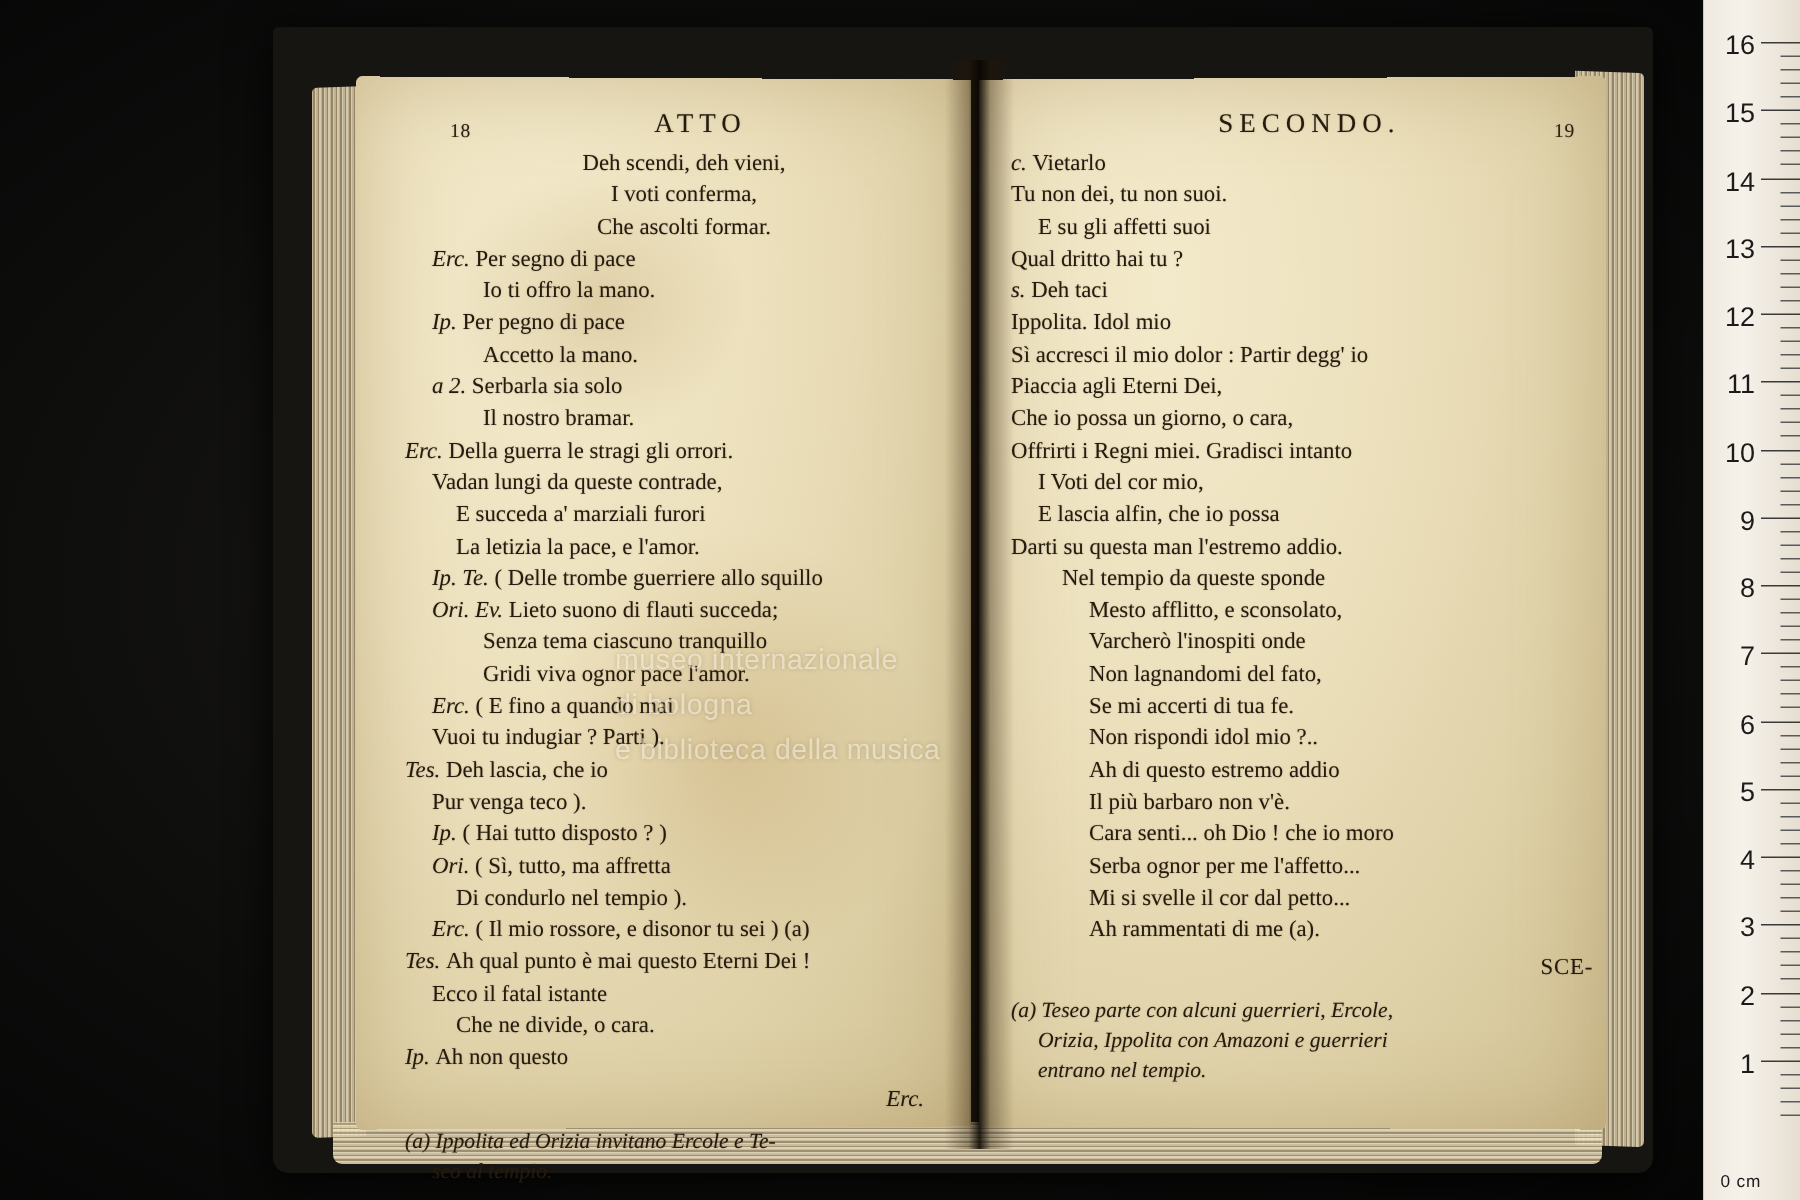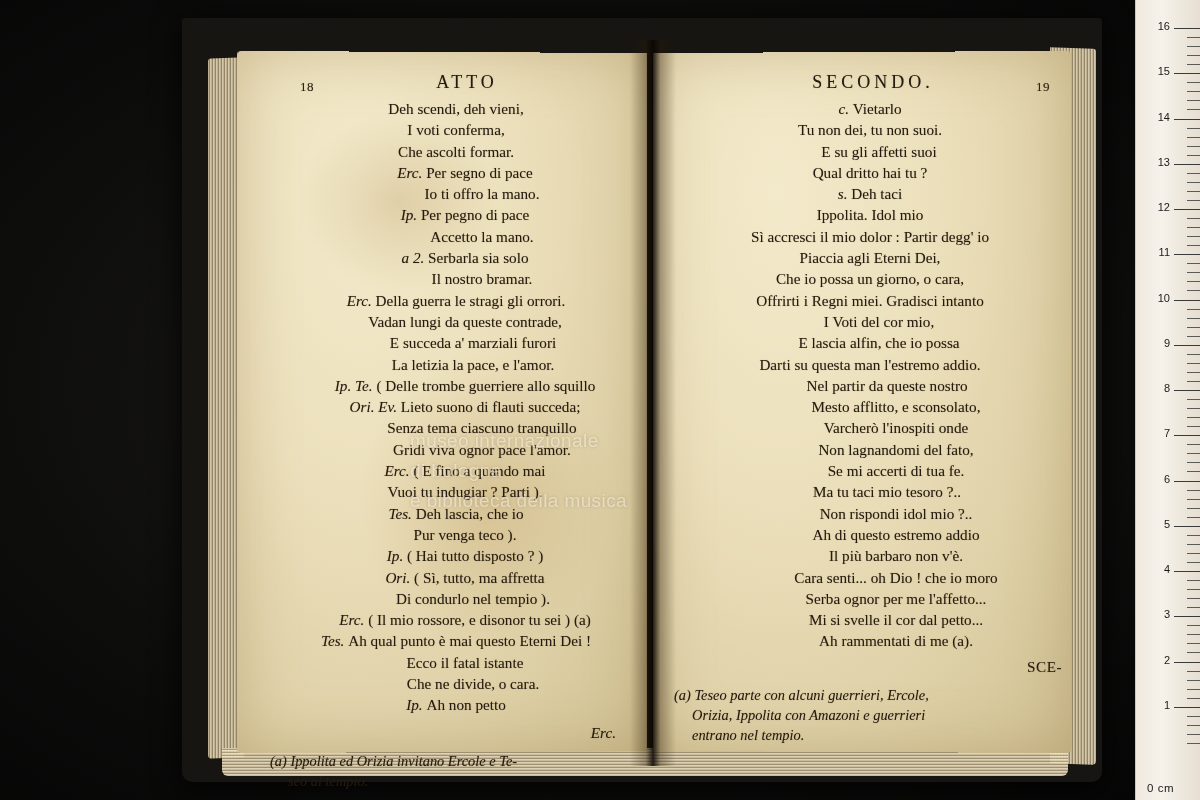--- a/index.html
+++ b/index.html
@@ -130,21 +130,21 @@
   #folio-right-num { right: 16px; top: 4px; }
   .running-head {
     text-align: center;
     font-size: 18px;
     letter-spacing: 4px;
     color: #241a0e;
   }
   #head-left  { padding-left: 22px; text-align: center; }
   #head-right { padding-left: 6px; }
 
-  .line { white-space: pre; text-align: center; }
+  .line { white-space: pre; }
   .spk { font-style: italic; }
   .ind0 { padding-left: 0; }
   .ind1 { padding-left: 18px; }
   .ind2 { padding-left: 34px; }
   .ind3 { padding-left: 52px; }
   .ctr  { text-align: center; }
 
   .catchword {
     text-align: right;
     font-style: italic;
@@ -198,21 +198,21 @@
     right: 0;
     height: 1px;
     background: #3a3a3a;
   }
   .tick.major { width: 26px; }
   .tick.minor { width: 13px; background: #5a5a5a; }
   .rlabel {
     position: absolute;
     right: 30px;
     font-family: "Liberation Sans", sans-serif;
-    font-size: 11px;
+    font-size: 18px;
     color: #1b1b1b;
     transform: translateY(-8px);
   }
   #ruler-zero {
     position: absolute;
     right: 26px;
     bottom: 6px;
     font-family: "Liberation Sans", sans-serif;
     font-size: 11.5px;
     color: #1b1b1b;
@@ -269,21 +269,21 @@
           <div class="line ind1"><span>Vuoi tu indugiar ? Parti ).</span></div>
           <div class="line ind0"><span class="spk">Tes. </span><span>Deh lascia, che io</span></div>
           <div class="line ind1"><span>Pur venga teco ).</span></div>
           <div class="line ind1"><span class="spk">Ip. </span><span>( Hai tutto disposto ? )</span></div>
           <div class="line ind1"><span class="spk">Ori. </span><span>( Sì, tutto, ma affretta</span></div>
           <div class="line ind2"><span>Di condurlo nel tempio ).</span></div>
           <div class="line ind1"><span class="spk">Erc. </span><span>( Il mio rossore, e disonor tu sei ) (a)</span></div>
           <div class="line ind0"><span class="spk">Tes. </span><span>Ah qual punto è mai questo Eterni Dei !</span></div>
           <div class="line ind1"><span>Ecco il fatal istante</span></div>
           <div class="line ind2"><span>Che ne divide, o cara.</span></div>
-          <div class="line ind0"><span class="spk">Ip. </span><span>Ah non petto</span></div>
+          <div class="line ind0"><span class="spk">Ip. </span><span>Ah non questo</span></div>
         </div>
       <div class="catchword">Erc.</div>
       <div class="footnote">
         <span>(a) Ippolita ed Orizia invitano Ercole e Te-</span>
         <span class="ind">seo al tempio.</span>
       </div>
     </div>
 
     <div class="textblock" id="text-right">
       <div class="folio-row">
@@ -297,26 +297,25 @@
           <div class="line ind0"><span>Qual dritto hai tu ?</span></div>
           <div class="line ind0"><span class="spk">s. </span><span>Deh taci</span></div>
           <div class="line ind0"><span>Ippolita. Idol mio</span></div>
           <div class="line ind0"><span>Sì accresci il mio dolor : Partir degg' io</span></div>
           <div class="line ind0"><span>Piaccia agli Eterni Dei,</span></div>
           <div class="line ind0"><span>Che io possa un giorno, o cara,</span></div>
           <div class="line ind0"><span>Offrirti i Regni miei. Gradisci intanto</span></div>
           <div class="line ind1"><span>I Voti del cor mio,</span></div>
           <div class="line ind1"><span>E lascia alfin, che io possa</span></div>
           <div class="line ind0"><span>Darti su questa man l'estremo addio.</span></div>
-          <div class="line ind2"><span>Nel partir da queste nostro</span></div>
+          <div class="line ind2"><span>Nel tempio da queste sponde</span></div>
           <div class="line ind3"><span>Mesto afflitto, e sconsolato,</span></div>
           <div class="line ind3"><span>Varcherò l'inospiti onde</span></div>
           <div class="line ind3"><span>Non lagnandomi del fato,</span></div>
           <div class="line ind3"><span>Se mi accerti di tua fe.</span></div>
-          <div class="line ind2"><span>Ma tu taci mio tesoro ?..</span></div>
           <div class="line ind3"><span>Non rispondi idol mio ?..</span></div>
           <div class="line ind3"><span>Ah di questo estremo addio</span></div>
           <div class="line ind3"><span>Il più barbaro non v'è.</span></div>
           <div class="line ind3"><span>Cara senti... oh Dio ! che io moro</span></div>
           <div class="line ind3"><span>Serba ognor per me l'affetto...</span></div>
           <div class="line ind3"><span>Mi si svelle il cor dal petto...</span></div>
           <div class="line ind3"><span>Ah rammentati di me (a).</span></div>
         </div>
       <div class="catchword-r">SCE-</div>
       <div class="footnote">

